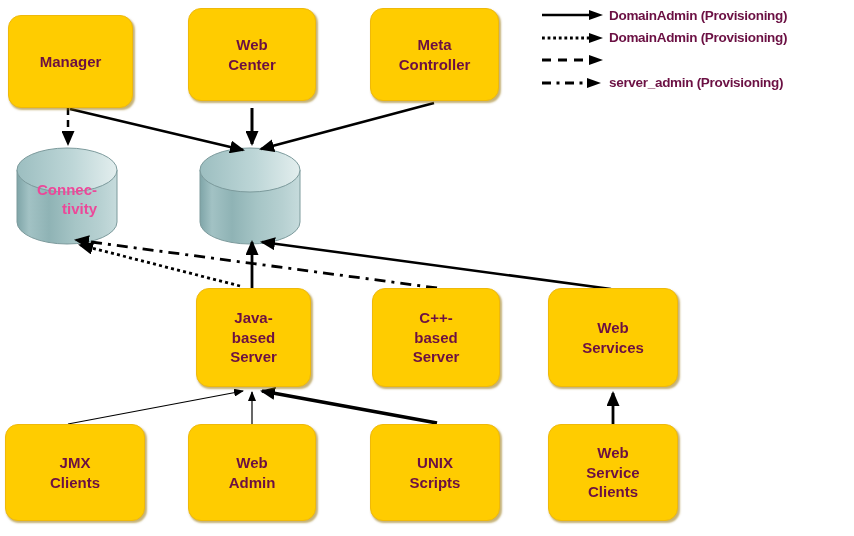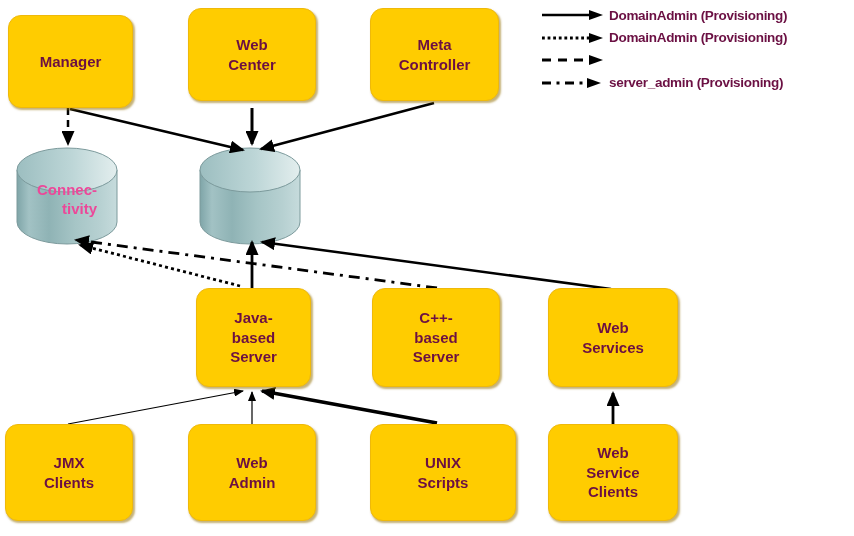--- a/index.html
+++ b/index.html
@@ -140,25 +140,25 @@
 
   <div class="node" style="left:188px; top:288px; width:115px; height:99px;margin-left:8px;">Java-
 based
 Server</div>
   <div class="node" style="left:372px; top:288px; width:128px; height:99px;">C++-
 based
 Server</div>
   <div class="node" style="left:548px; top:288px; width:130px; height:99px;">Web
 Services</div>
 
-  <div class="node" style="left:5px; top:424px; width:128px; height:97px;">JMX
+  <div class="node" style="left:5px; top:424px; width:140px; height:97px;">JMX
 Clients</div>
   <div class="node" style="left:188px; top:424px; width:128px; height:97px;">Web
 Admin</div>
-  <div class="node" style="left:370px; top:424px; width:146px; height:97px;">UNIX
+  <div class="node" style="left:370px; top:424px; width:130px; height:97px;">UNIX
 Scripts</div>
   <div class="node" style="left:548px; top:424px; width:130px; height:97px;">Web
 Service
 Clients</div>
 
   <div class="legend">
 
     <div class="legend-row">
       <svg viewBox="0 0 62 14">
         <line x1="1" y1="7" x2="49" y2="7" stroke="#000" stroke-width="2.6"></line>

